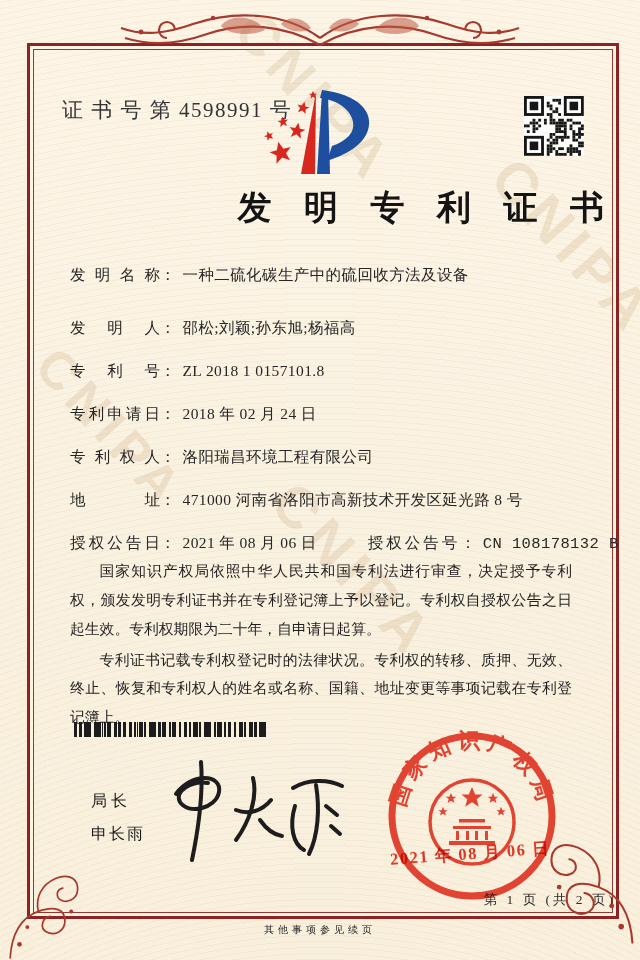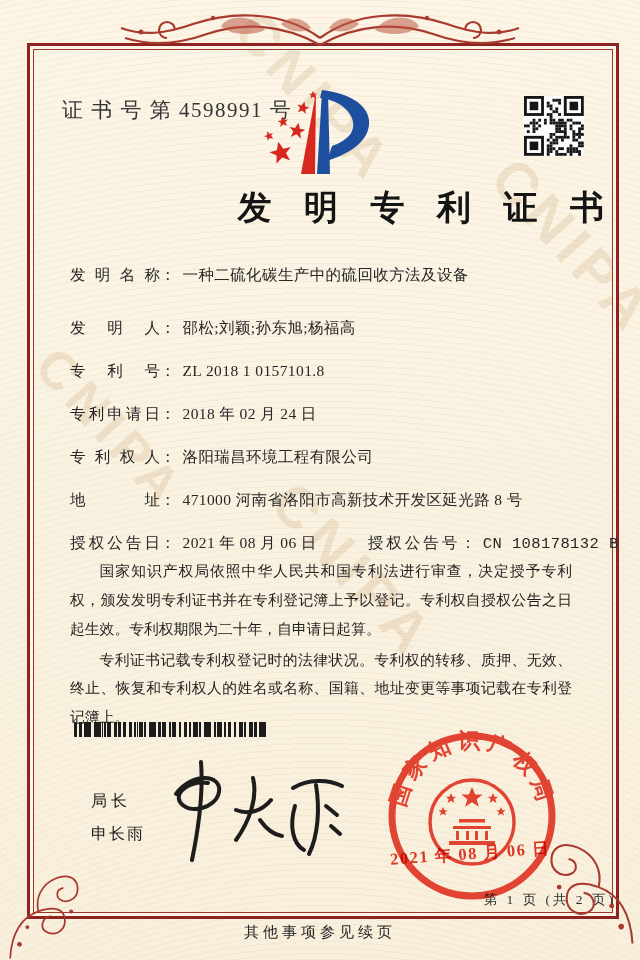--- a/index.html
+++ b/index.html
@@ -41,21 +41,21 @@
   .signer-title{position:absolute;left:61px;top:745px;font-size:16px;letter-spacing:4px;color:#1c1c1c;}
   .signer-name{position:absolute;left:61px;top:778px;font-size:16px;letter-spacing:2px;color:#1c1c1c;}
   .sig{position:absolute;left:118px;top:708px;width:215px;height:112px;}
   .seal{position:absolute;left:353px;top:681px;width:178px;height:178px;z-index:4;
         mix-blend-mode:multiply;opacity:.95;}
   .seal-date{position:absolute;left:360px;top:795px;width:220px;z-index:5;color:#dd3726;
         font-size:16.5px;font-weight:bold;letter-spacing:1.5px;transform:rotate(-4deg);
         mix-blend-mode:multiply;}
   .page-info{position:absolute;left:0;right:0;top:845px;text-align:right;font-size:13.5px;
         letter-spacing:3px;color:#2d2d2d;}
-  .footer-note{position:absolute;z-index:2;left:0;right:0;top:923px;text-align:center;font-size:15px;
+  .footer-note{position:absolute;z-index:2;left:0;right:0;top:923px;text-align:center;font-size:10px;
         letter-spacing:4px;color:#262626;}
   .orn{position:absolute;z-index:3;pointer-events:none;}
   .orn path{stroke:#a8392e;stroke-width:2.2;fill:none;}
   .orn .fill{fill:#bb5a43;stroke:none;opacity:.55;}
   .orn .dot{fill:#a8392e;stroke:none;}
 </style>
 </head>
 <body>
 
 <div class="page">

